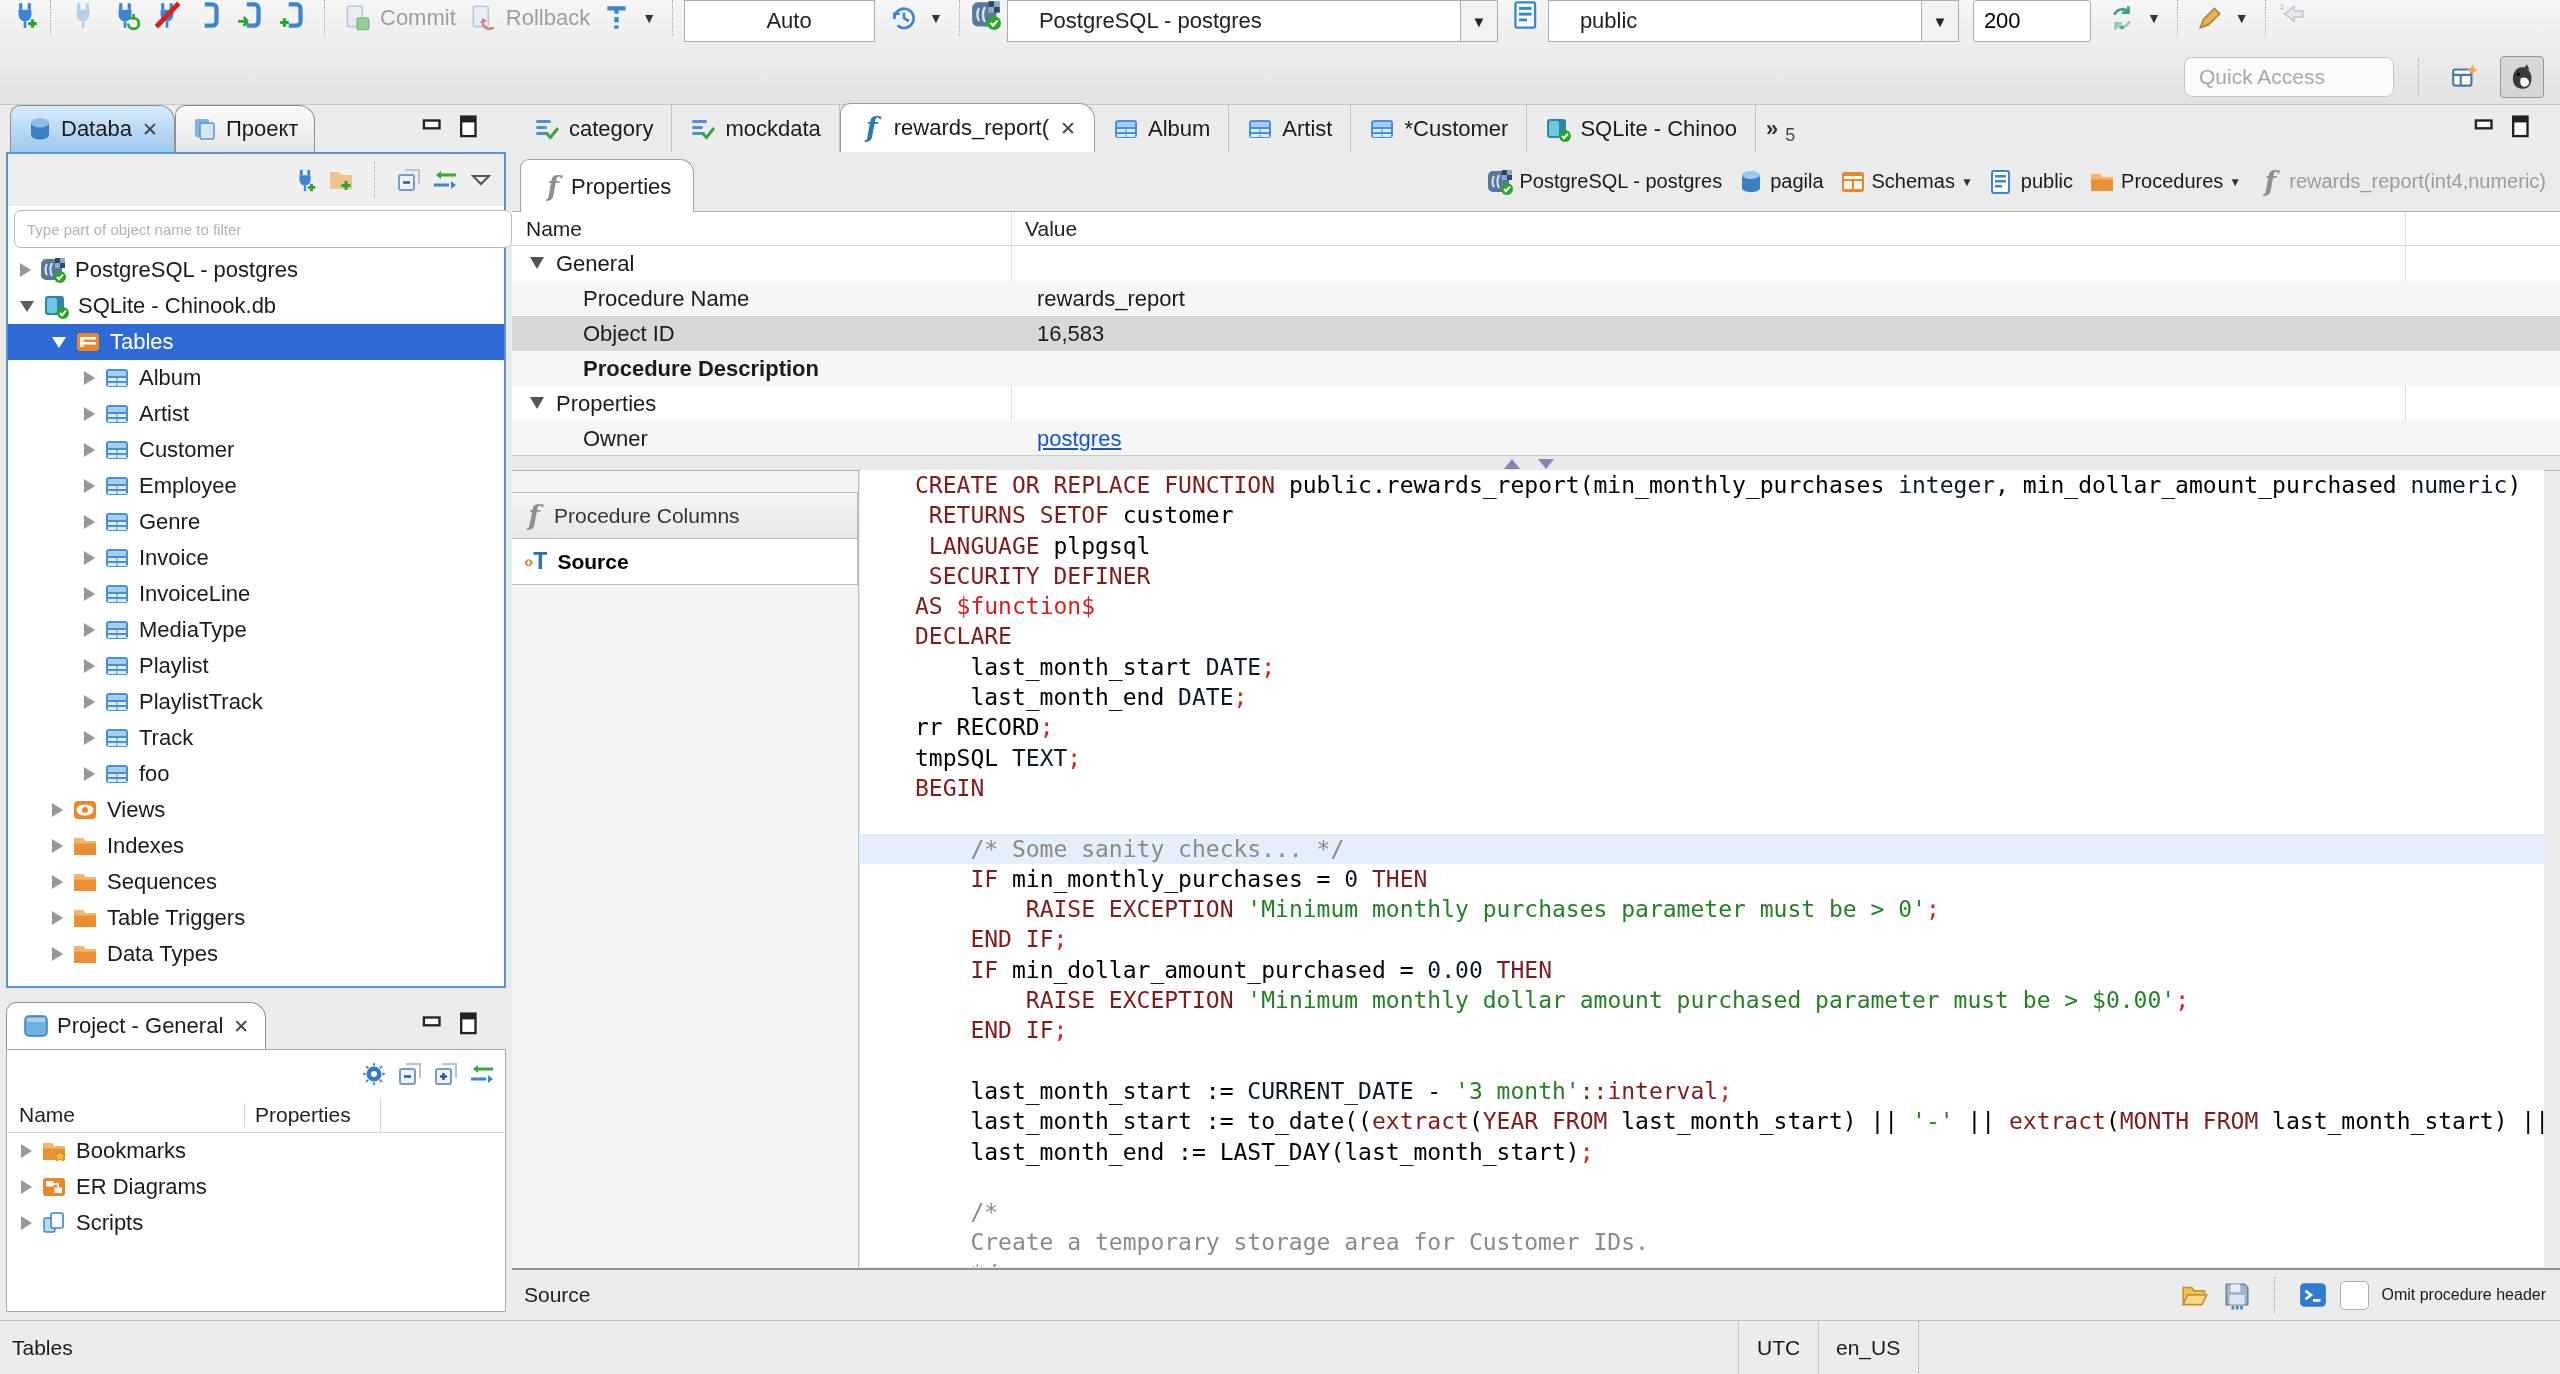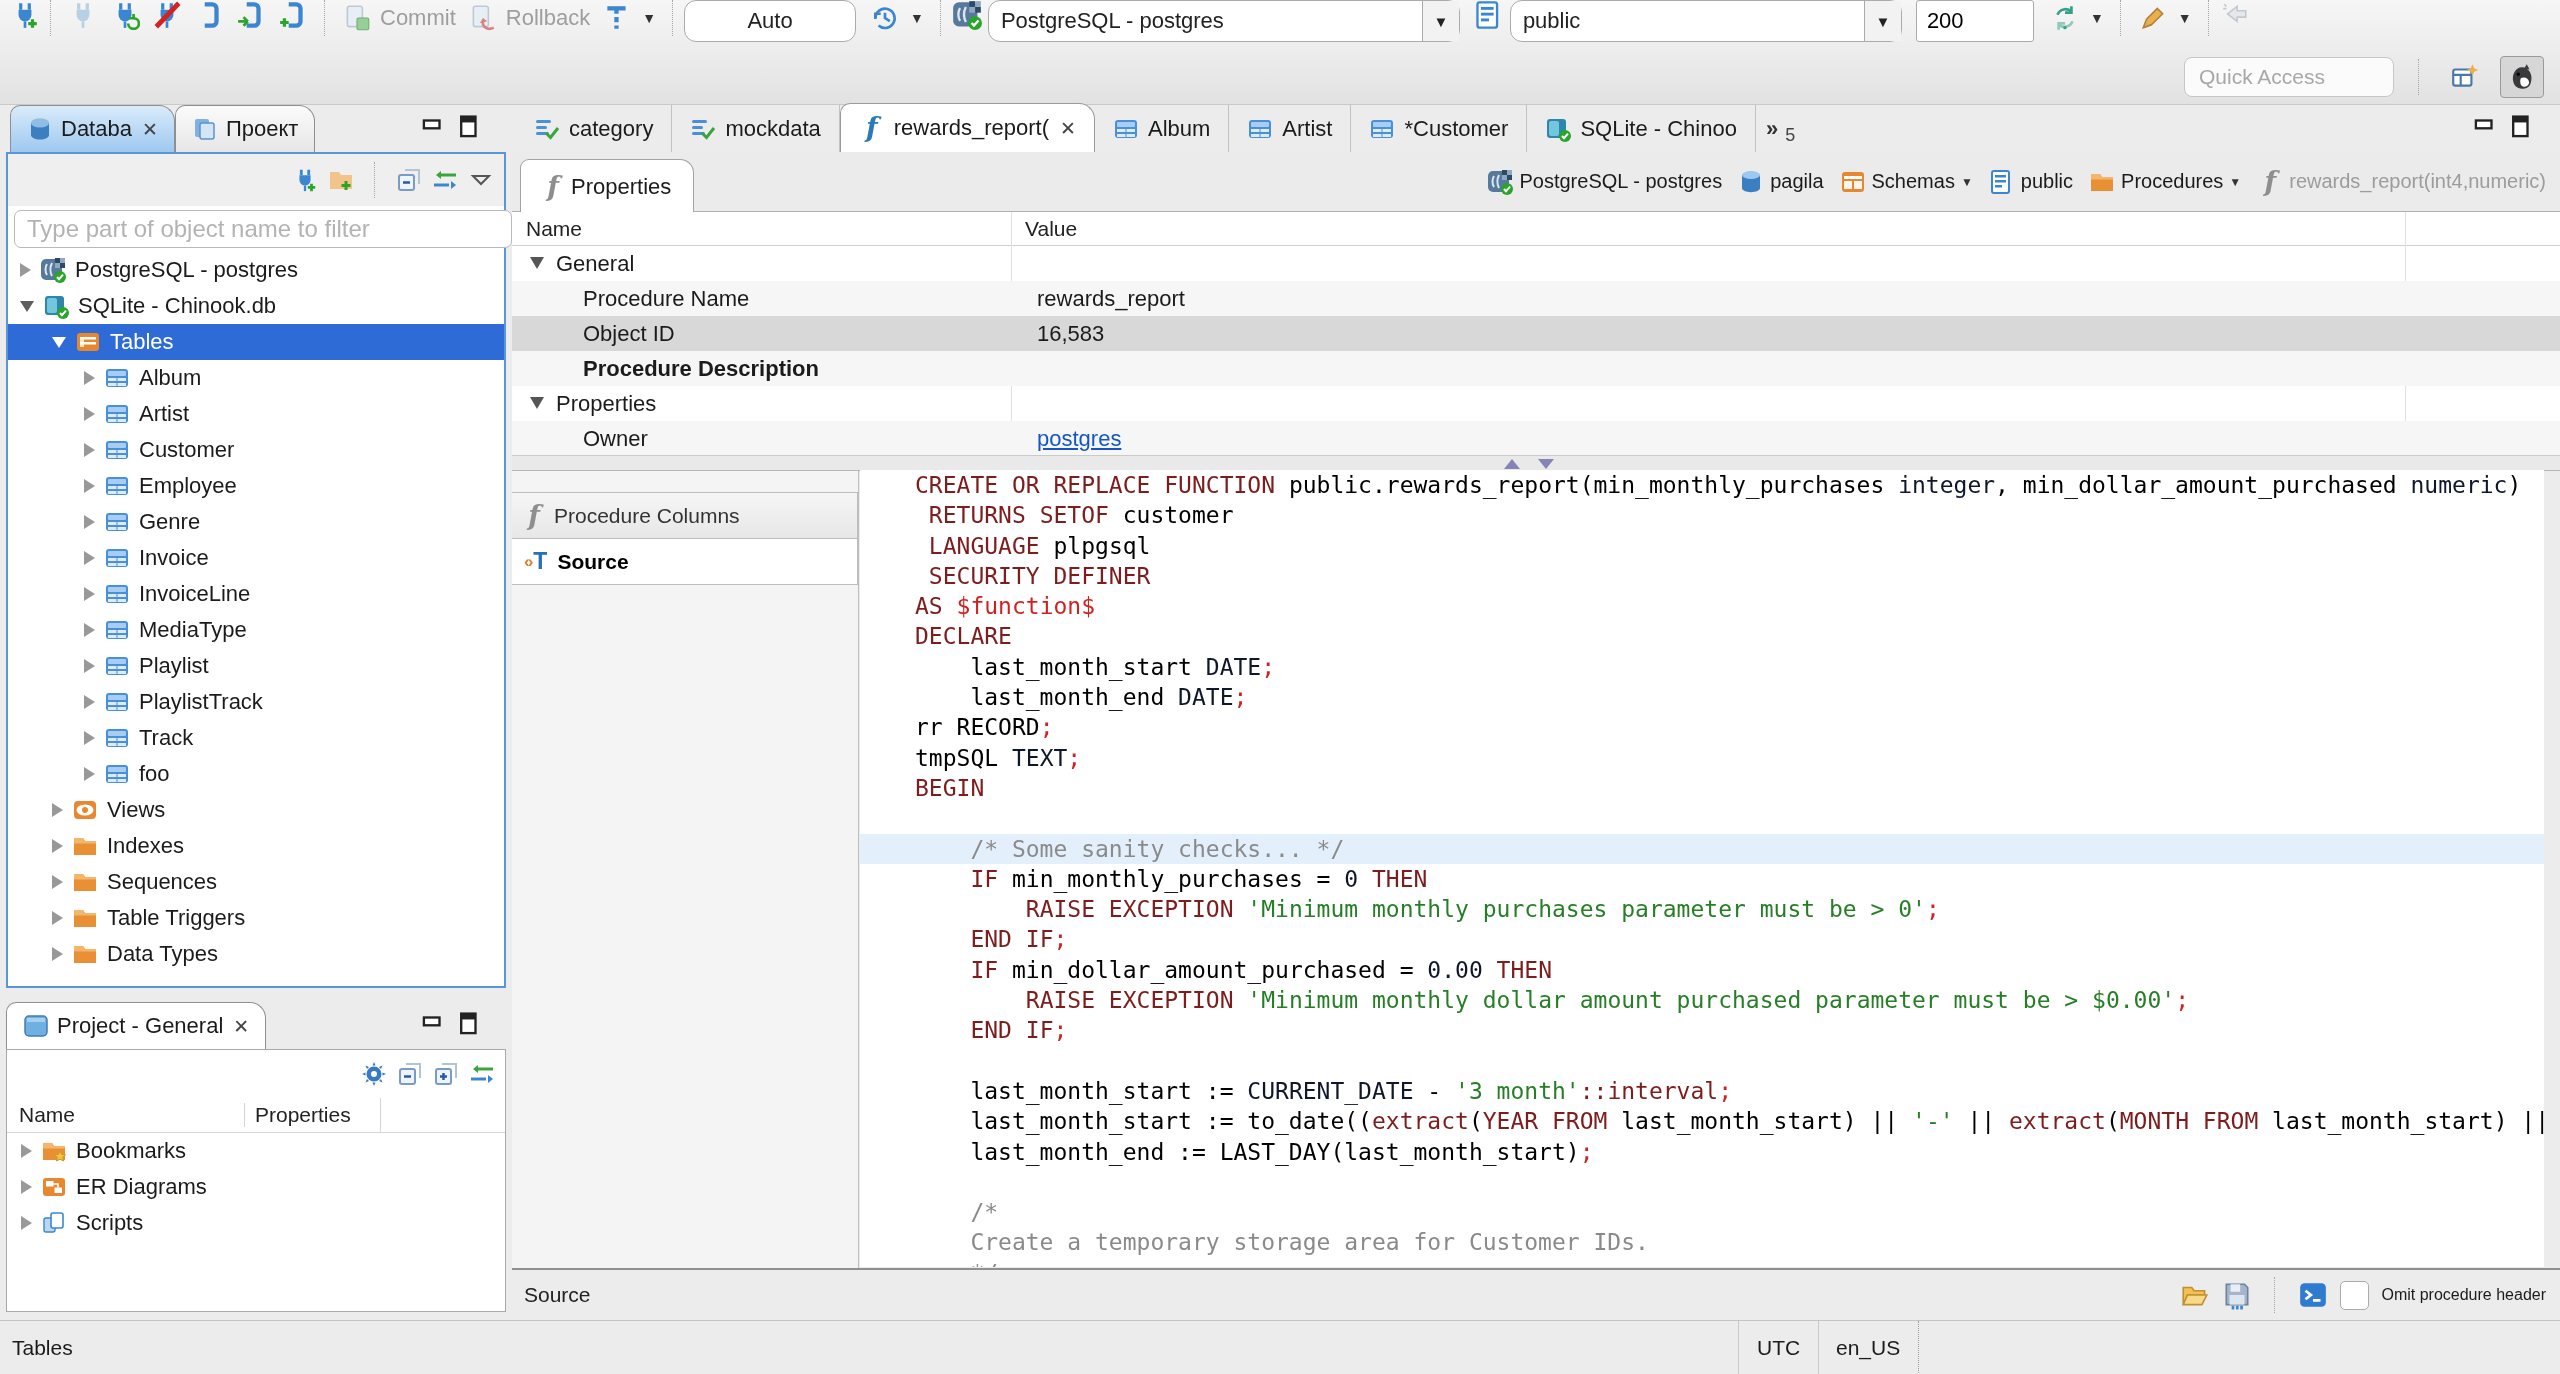--- a/index.html
+++ b/index.html
@@ -10,41 +10,41 @@
   .ic svg{width:100%;height:100%;}
   .ic28{width:30px;height:30px;}
   
   #hdr{left:0;top:0;width:2560px;height:104px;background:linear-gradient(#f6f6f6,#e2e2e2);border-bottom:1px solid #c9c9c9;}
   #row1{display:flex;align-items:flex-start;height:52px;padding-left:10px;}
   #row2{display:flex;align-items:center;justify-content:flex-end;height:50px;padding-right:16px;gap:14px;}
   .tbtn{display:flex;align-items:center;gap:8px;padding:3px 6px;border-radius:4px;}
   .tlab{color:#9e9e9e;font-size:22px;}
   .vsep{width:1px;height:36px;border-left:1px dotted #a6a6a6;margin:0 10px;flex:0 0 auto;}
   .ddarr{font-size:14px;color:#333;margin-left:2px;}
-  .combo{display:flex;align-items:center;height:40px;background:#fff;border:1px solid #ababab;border-radius:12px;}
+  .combo{display:flex;align-items:center;height:40px;background:#fff;border:1px solid #ababab;border-radius:0;padding-left:19px;}
   .combo .cval{padding:0 12px;white-space:nowrap;overflow:hidden;font-size:22px;color:#222;}
   .combo .cbtn{width:36px;height:100%;border-left:1px solid #ababab;background:#f2f2f2;display:flex;align-items:center;justify-content:center;font-size:15px;color:#222;}
   .numfield{width:96px;height:40px;background:#fff;border:1px solid #ababab;border-radius:3px;font-size:22px;padding:0 10px;font-family:"Liberation Sans",sans-serif;}
   .qa{width:180px;height:38px;border:1px solid #c6c6c6;border-radius:8px;background:#fbfbfb;color:#9a9a9a;
       font-size:21px;padding:0 14px;font-family:"Liberation Sans",sans-serif;}
   .qa::placeholder{color:#a8a8a8;}
   .persp{display:flex;align-items:center;justify-content:center;width:42px;height:40px;border-radius:4px;}
   .persp.pressed{background:#d6d6d6;border:1px solid #9a9a9a;}
   
   .ptabrow{display:flex;align-items:flex-end;height:48px;}
   .ptab{display:flex;align-items:center;gap:8px;height:46px;padding:0 16px;border:1px solid #8f8f8f;border-bottom:none;
         border-radius:10px 16px 0 0;background:linear-gradient(#fbfbfb,#e6e6e6);font-size:22px;}
   .ptab.active{background:linear-gradient(#d9ebfb,#9ec8f0);}
   .xglyph{color:#444;font-size:19px;margin-left:2px;}
   .winbtns{display:flex;gap:10px;align-items:center;}
   .wbtn{width:26px;height:26px;display:flex;align-items:center;justify-content:center;}
   
   #nav{left:6px;top:152px;width:500px;height:836px;background:#fff;border:2px solid #5a96d5;box-sizing:border-box;}
   .paneltb{display:flex;justify-content:flex-end;align-items:center;gap:10px;height:52px;background:#efefef;padding:0 10px;}
-  #filter{margin:4px 6px;width:472px;height:36px;border:1px solid #b9b9b9;border-radius:7px;font-size:24px;padding:0 12px;
+  #filter{margin:4px 6px;width:472px;height:36px;border:1px solid #b9b9b9;border-radius:7px;font-size:15px;padding:0 12px;
           font-family:"Liberation Sans",sans-serif;color:#c2410c;}
   #filter::placeholder{color:#b3b3b3;}
   .trow{display:flex;align-items:center;gap:9px;height:36px;white-space:nowrap;}
   .trow.sel{background:#2e6bd6;color:#fff;}
   .tlabel{font-size:22px;}
   .exp{width:0;height:0;border-style:solid;flex:0 0 auto;}
   .exp.col{border-width:7px 0 7px 11px;border-color:transparent transparent transparent #999;}
   .exp.open{border-width:11px 7px 0 7px;border-color:#5d5d5d transparent transparent transparent;}
   .sel .exp.open{border-top-color:#fff;}
   

